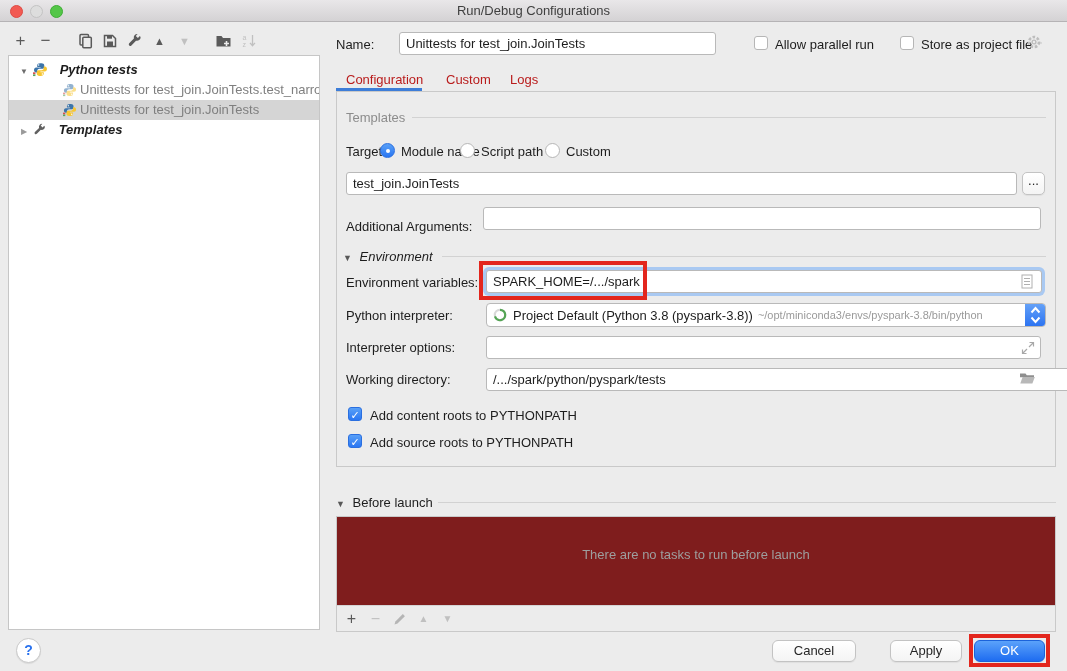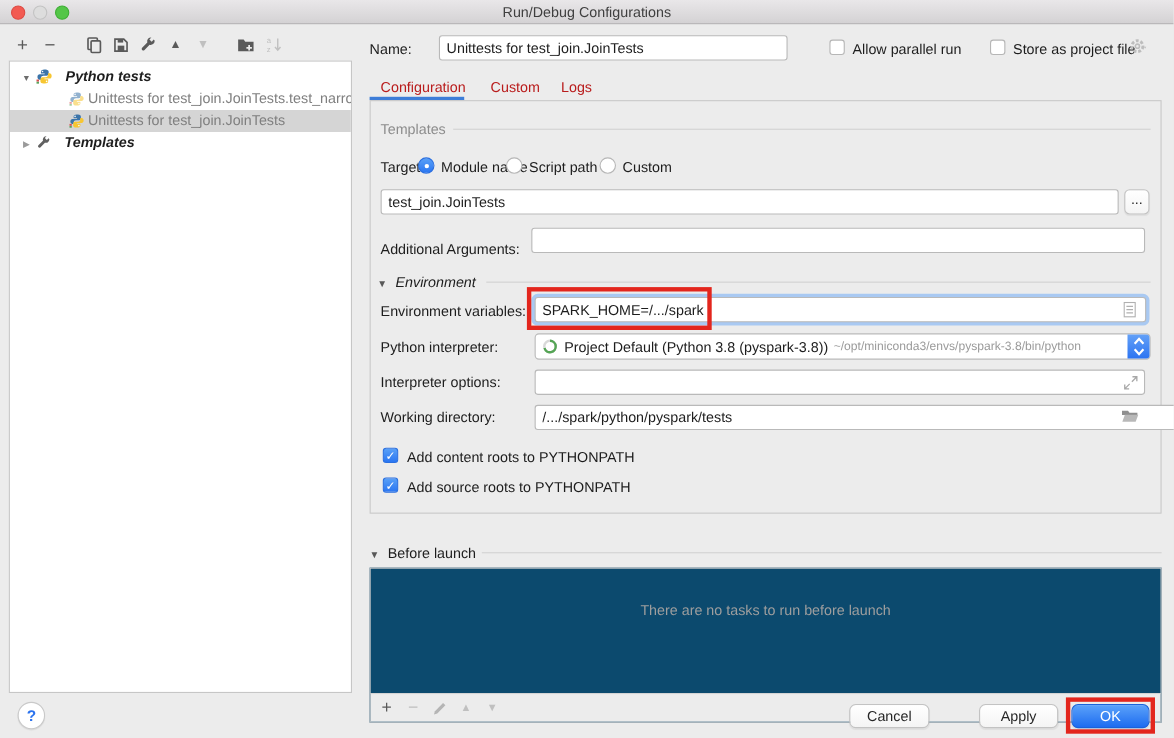--- a/index.html
+++ b/index.html
@@ -53,22 +53,22 @@
            text-align:center; line-height:14px; font-size:11px; font-weight:bold; }
   .radio { position:absolute; width:15px; height:15px; border-radius:50%; background:#fff; border:1px solid #b6b6b6; }
   .radio.on { background:linear-gradient(#59a0f7,#2a76f2); border:1px solid #2a6fe0; }
   .radio.on::after { content:""; position:absolute; left:4.5px; top:4.5px; width:4px; height:4px;
                      border-radius:50%; background:#fff; }
 
   .tab { position:absolute; top:72px; color:#b91c1c; }
   .tab-underline { position:absolute; left:336px; top:88px; width:86px; height:3px; background:#3d7dd8; }
 
   .panel { position:absolute; left:336px; top:91px; width:720px; height:376px; border:1px solid #c9c9c9; }
-  .blbox { position:absolute; left:336px; top:516px; width:720px; height:141px;
-           border:1px solid #c9c9c9; background:#0c4a6e; }
+  .blbox { position:absolute; left:336px; top:516px; width:720px; height:116px;
+           border:1px solid #c9c9c9; background:#7f1d1d; }
   .blbox .strip { position:absolute; left:0; right:0; bottom:0; height:26px; background:#ececec;
                   border-top:1px solid #d4d4d4; display:flex; align-items:center; gap:7px; padding-left:6px; }
   .empty-msg { position:absolute; left:0; right:0; top:30px; text-align:center; color:#9e9e9e; }
 
   .mac-btn { position:absolute; height:22px; background:linear-gradient(#ffffff,#f4f4f4);
              border:1px solid #c3c3c3; border-radius:6px; text-align:center; line-height:20px;
              font-size:13px; color:#262626; box-shadow:0 1px 1px rgba(0,0,0,.06); }
   .mac-btn.primary { background:linear-gradient(#5ba2fa,#1e6cf0); border:1px solid #1b62da; color:#fff; }
 
   .annot { position:absolute; border:4px solid #e3261d; z-index:50; pointer-events:none; }
@@ -289,18 +289,18 @@
       <svg width="15" height="15">
           <path d="M2.5 13.5l.9-3 7.4-7.4 2.1 2.1-7.4 7.4z" fill="#b5b5b5"></path>
         </svg>
     </div>
     <div class="tbi dis" style="font-size:10px">▲</div>
     <div class="tbi dis" style="font-size:10px">▼</div>
   </div>
 </div>
 
 <div class="help-btn">?</div>
-<div class="mac-btn" style="left:772px; top:640px; width:73px;">Cancel</div>
+<div class="mac-btn" style="left:772px; top:640px; width:84px;">Cancel</div>
 <div class="mac-btn" style="left:890px; top:640px; width:72px;">Apply</div>
 <div class="mac-btn primary" style="left:974px; top:640px; width:71px;">OK</div>
 
 <div class="annot" style="left:479px; top:261px; width:168px; height:39px;"></div>
 <div class="annot" style="left:969px; top:634px; width:81px; height:33px;"></div>
 
 </body></html>

